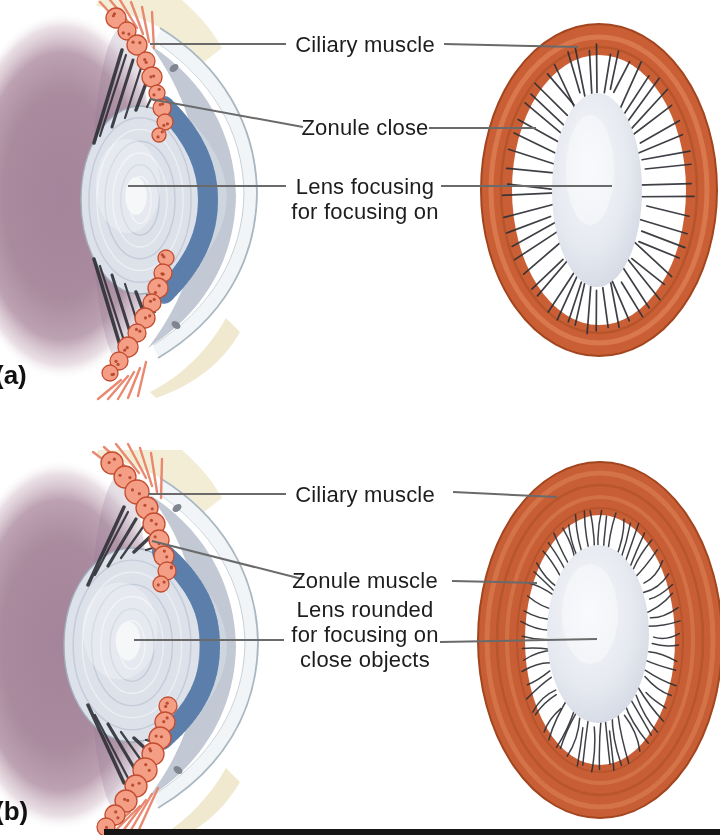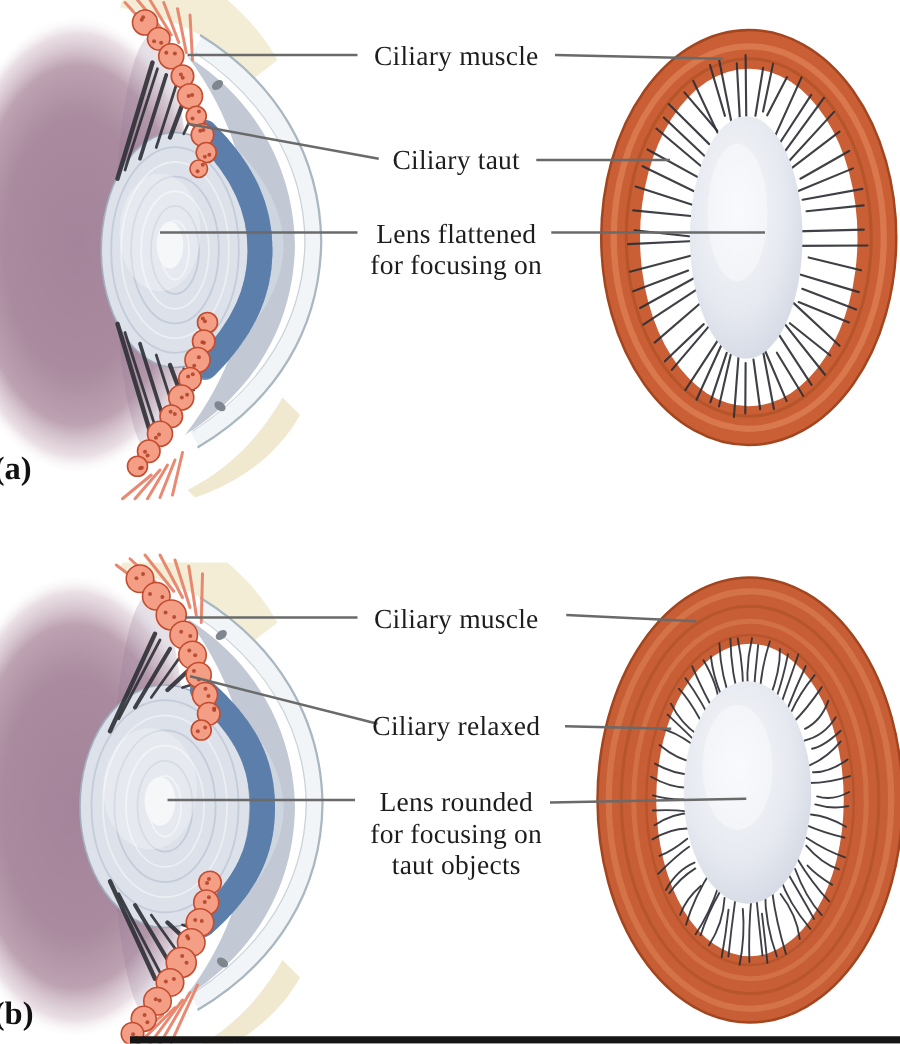--- a/index.html
+++ b/index.html
@@ -1,17 +1,17 @@
 <!DOCTYPE html>
 <html><head>
 <meta charset="utf-8">
 <style>
   html,body{margin:0;padding:0;background:#ffffff;}
   .canvas{position:relative;width:720px;height:835px;background:#ffffff;overflow:hidden;
-          font-family:Liberation Serif, serif;}
+          font-family:Liberation Sans, sans-serif;}
   svg.art{position:absolute;left:0;top:0;}
   .label{position:absolute;left:265px;width:200px;text-align:center;
          font-size:22px;line-height:25px;color:#1d1d1d;letter-spacing:0.2px;}
   .ptag{position:absolute;left:-5px;font-size:26px;font-weight:bold;color:#111111;}
 </style>
 </head>
 <body>
 
 <div class="canvas">
 
@@ -420,34 +420,34 @@
     <line x1="440" y1="642" x2="597" y2="639"></line>
   </g>
 
   <rect x="104" y="829" width="616" height="6" fill="#161616"></rect>
 </svg>
 
 <div class="label" style="top:32px">
   <div>Ciliary muscle</div>
 </div>
 <div class="label" style="top:115px">
-  <div>Ciliary taut</div>
+  <div>Zonule close</div>
 </div>
 <div class="label" style="top:174px">
-  <div>Lens flattened</div>
+  <div>Lens focusing</div>
   <div>for focusing on</div>
 </div>
 <div class="ptag" style="top:360px">(a)</div>
 
 <div class="label" style="top:482px">
   <div>Ciliary muscle</div>
 </div>
 <div class="label" style="top:568px">
-  <div>Ciliary relaxed</div>
-</div>
-<div class="label" style="top:629px">
+  <div>Zonule muscle</div>
+</div>
+<div class="label" style="top:597px">
   <div>Lens rounded</div>
   <div>for focusing on</div>
-  <div>taut objects</div>
+  <div>close objects</div>
 </div>
 <div class="ptag" style="top:796px">(b)</div>
 
 </div>
 
 </body></html>

